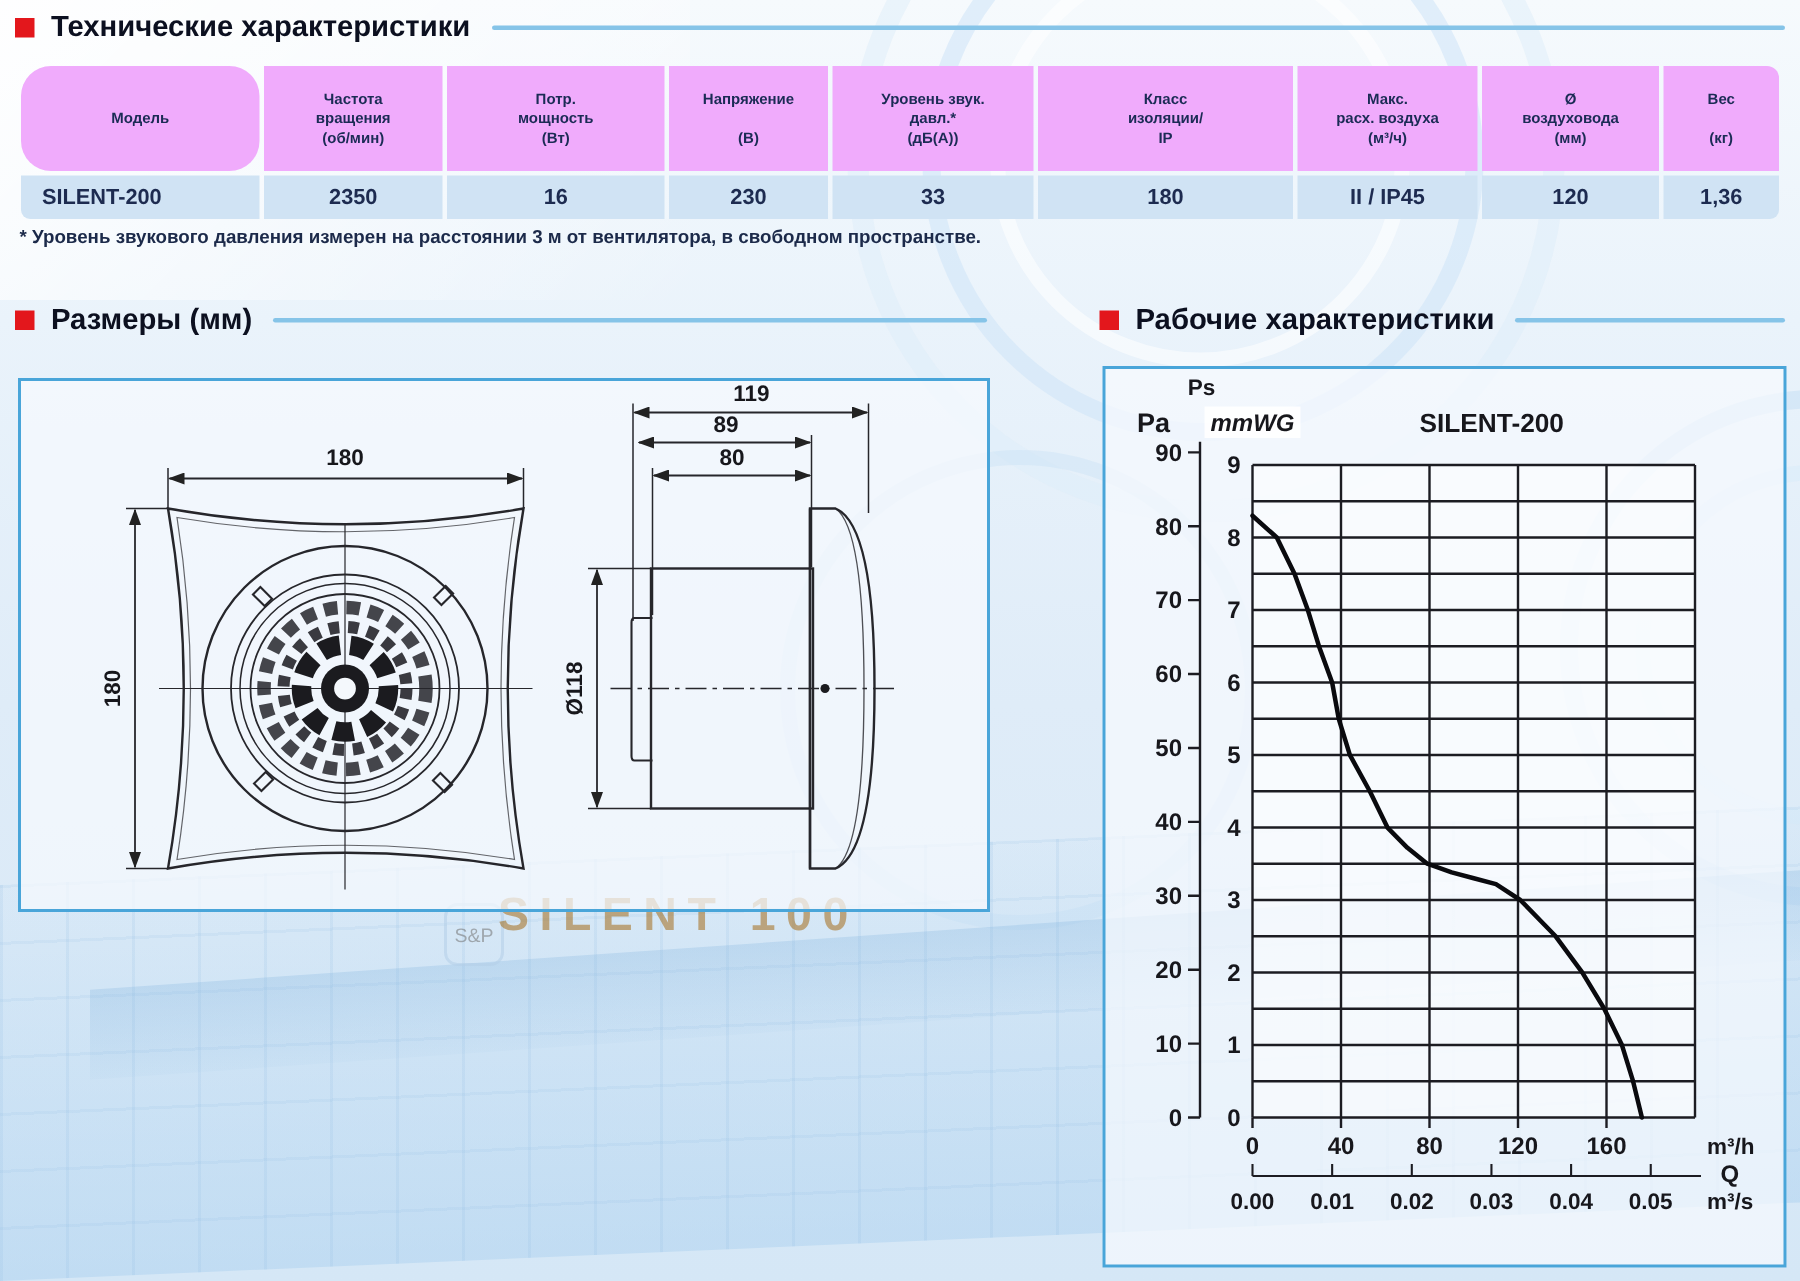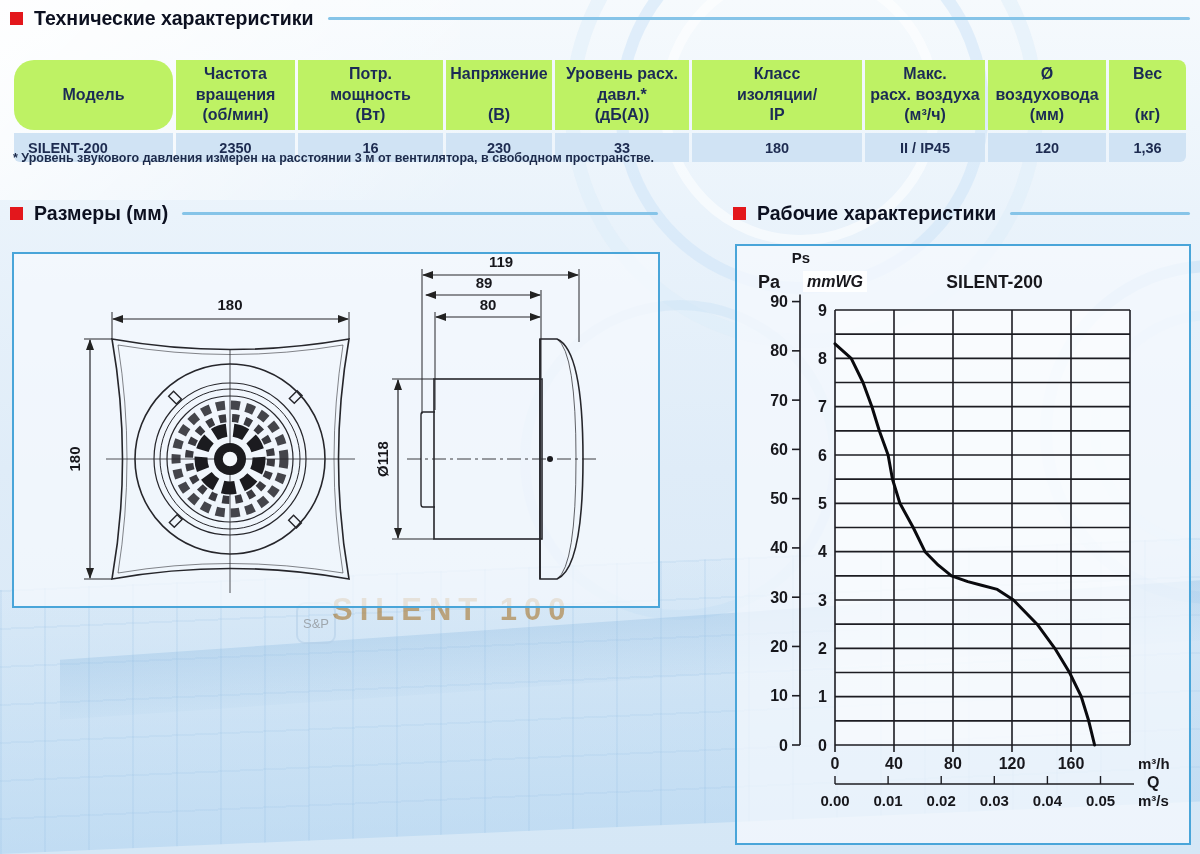--- a/index.html
+++ b/index.html
@@ -41,24 +41,23 @@
     margin-left:11px;font-weight:bold;font-size:19.5px;color:#0c1020;white-space:nowrap;
   }
   .sec-head .rule{flex:1;height:3px;background:#86c4e8;margin-left:14px;border-radius:2px;}
   
   .spec-table{
     position:absolute;left:14px;top:44px;width:1172px;display:grid;
     grid-template-columns:159px 119px 145px 106px 134px 170px 120px 118px 77px;
     column-gap:3px;row-gap:3px;
   }
   .hcell{
-    height:70px;background:#bef264;color:#1b2b55;font-weight:bold;font-size:16px;
+    height:70px;background:#f0abfc;color:#1b2b55;font-weight:bold;font-size:10px;
     line-height:1.3;display:flex;align-items:center;justify-content:center;text-align:center;
     white-space:pre-line;
-    margin-top:16px;
   }
   .dcell{
     height:29px;background:#d0e3f4;color:#1d2b50;font-weight:bold;font-size:14.5px;
     display:flex;align-items:center;justify-content:center;
   }
   .dcell.model{justify-content:flex-start;padding-left:14px;}
   .hcell.first{border-top-left-radius:8px;border-radius:20px;} .hcell.last{border-top-right-radius:8px;}
   .dcell.first{border-bottom-left-radius:6px;} .dcell.last{border-bottom-right-radius:6px;}
   .footnote{
     position:absolute;left:13px;top:151px;font-size:12.5px;font-weight:600;color:#1c2a4a;
@@ -95,21 +94,21 @@
     <div class="hcell first">Модель</div>
     <div class="hcell">Частота
 вращения
 (об/мин)</div>
     <div class="hcell">Потр.
 мощность
 (Вт)</div>
     <div class="hcell">Напряжение
 
 (В)</div>
-    <div class="hcell">Уровень расх.
+    <div class="hcell">Уровень звук.
 давл.*
 (дБ(А))</div>
     <div class="hcell">Класс
 изоляции/
 IP</div>
     <div class="hcell">Макс.
 расх. воздуха
 (м³/ч)</div>
     <div class="hcell">Ø
 воздуховода

